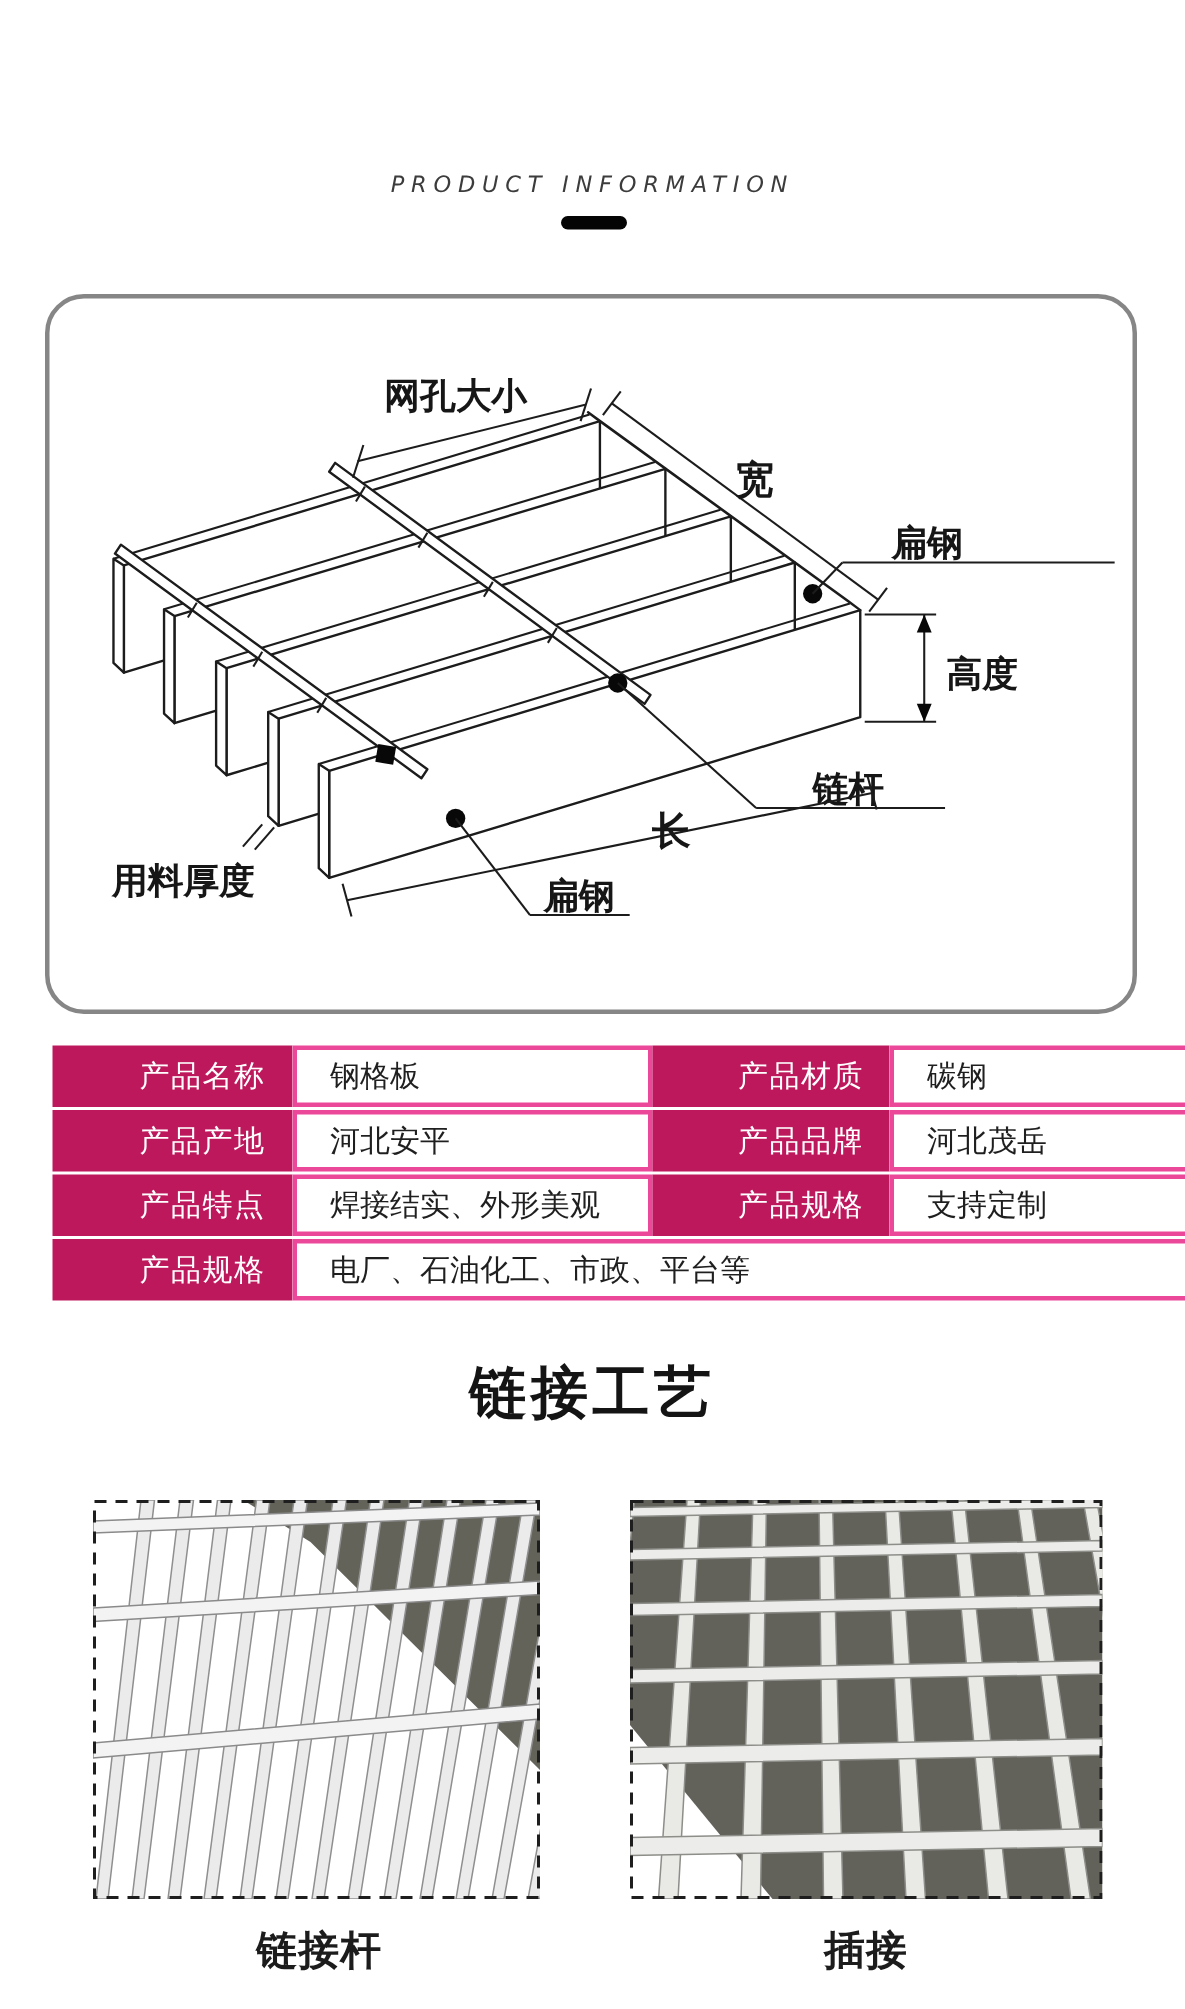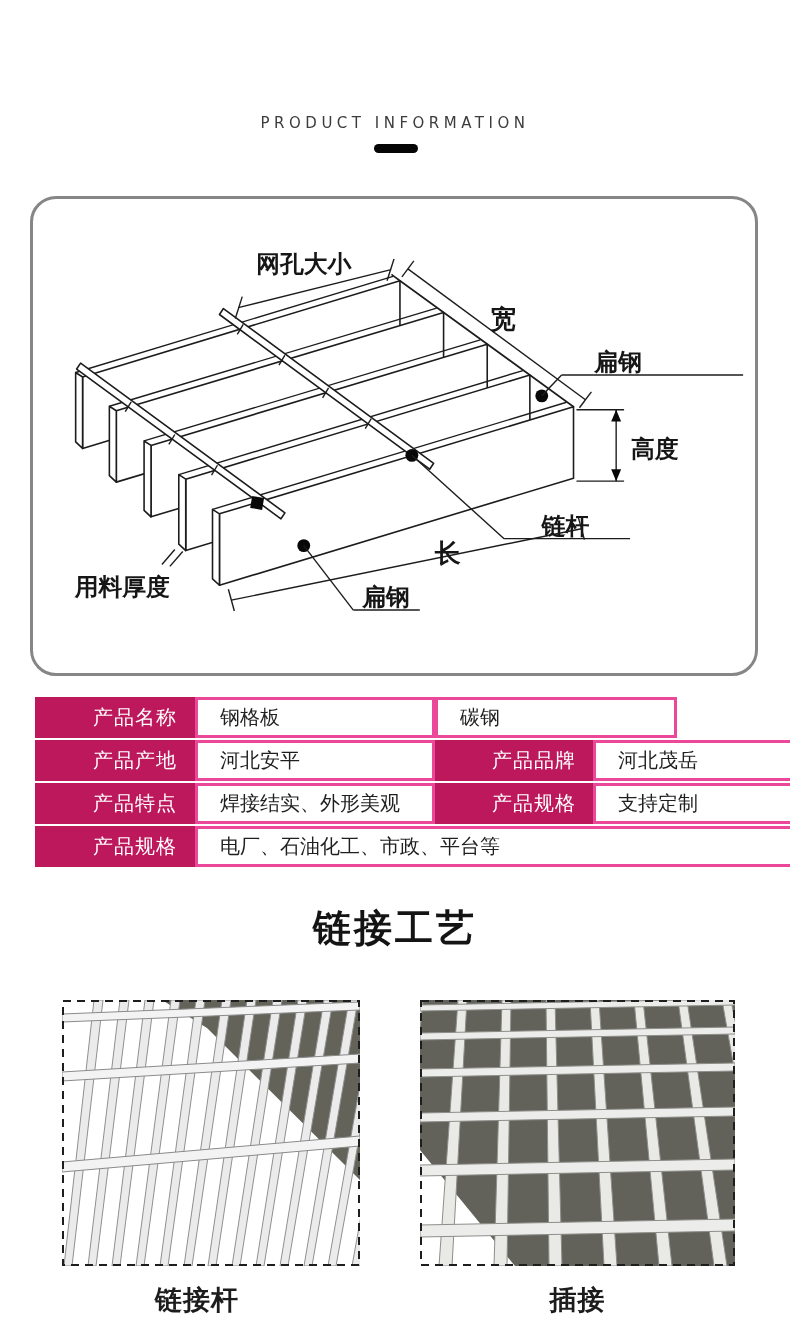--- a/index.html
+++ b/index.html
@@ -3,21 +3,21 @@
 <meta charset="utf-8">
 <style>
   html,body{margin:0;padding:0;background:#ffffff;}
   body{font-family:"DejaVu Sans","Liberation Sans",sans-serif;}
   #page{position:relative;width:790px;height:1339px;background:#fff;overflow:hidden;}
 
   
   .page-title{position:absolute;top:42px;left:0;width:790px;text-align:center;
     font-size:54px;font-weight:900;color:#0d0d0d;letter-spacing:9px;line-height:1.1;}
   .page-subtitle{position:absolute;top:114px;left:0;width:790px;text-align:center;
-    font-size:15px;font-weight:400;color:#3c3c3c;letter-spacing:4.5px;}
+    font-size:15px;font-weight:400;color:#3c3c3c;letter-spacing:4.5px;font-style:italic;}
   .title-dash{position:absolute;top:144px;left:374px;width:44px;height:9px;background:#050505;border-radius:4.5px;}
 
   
   .diagram-box{position:absolute;top:196px;left:30px;width:722px;height:474px;
     border:3px solid #868686;border-radius:26px;background:#fff;}
   .diagram-box svg{display:block;}
 
   
   .spec-table{position:absolute;top:697px;left:35px;width:720px;}
   .spec-row{display:flex;margin-bottom:2px;height:41px;}
@@ -31,21 +31,21 @@
   .vwide{width:600px;}
 
   
   .process-title{position:absolute;top:903px;left:0;width:790px;text-align:center;
     font-size:38px;font-weight:900;color:#141414;letter-spacing:3px;}
   .photo{position:absolute;top:1000px;}
   .photo-left{left:62px;}
   .photo-right{left:420px;}
   .photo-caption{position:absolute;top:1282px;font-size:27px;font-weight:900;color:#1c1c1c;
     text-align:center;letter-spacing:1px;}
-  .cap-left{left:48px;width:298px;}
+  .cap-left{left:64px;width:298px;}
   .cap-right{left:420px;width:315px;}
 
   
   .dlabel{font-family:"DejaVu Sans","Liberation Sans",sans-serif;font-size:24px;font-weight:bold;fill:#161616;}
   .dlabel-big{font-size:26px;}
   .dline{stroke:#1c1c1c;stroke-width:1.4;fill:none;}
   .dpoly{stroke:#1c1c1c;stroke-width:1.6;fill:#ffffff;stroke-linejoin:round;}
   .dmark{fill:#080808;stroke:none;}
 </style>
 </head>
@@ -156,20 +156,21 @@
         <line class="dline" x1="138" y1="370" x2="151" y2="355"></line>
         <text class="dlabel" x="90" y="399" text-anchor="middle">用料厚度</text>
       </g>
     </svg>
   </div>
 
   <div class="spec-table">
     <div class="spec-row">
       <div class="cell-label">产品名称</div>
       <div class="cell-value v1">钢格板</div>
+      <div class="cell-label l2">产品材质</div>
       <div class="cell-value v2">碳钢</div>
     </div>
     <div class="spec-row">
       <div class="cell-label">产品产地</div>
       <div class="cell-value v1">河北安平</div>
       <div class="cell-label l2">产品品牌</div>
       <div class="cell-value v2">河北茂岳</div>
     </div>
     <div class="spec-row">
       <div class="cell-label">产品特点</div>

